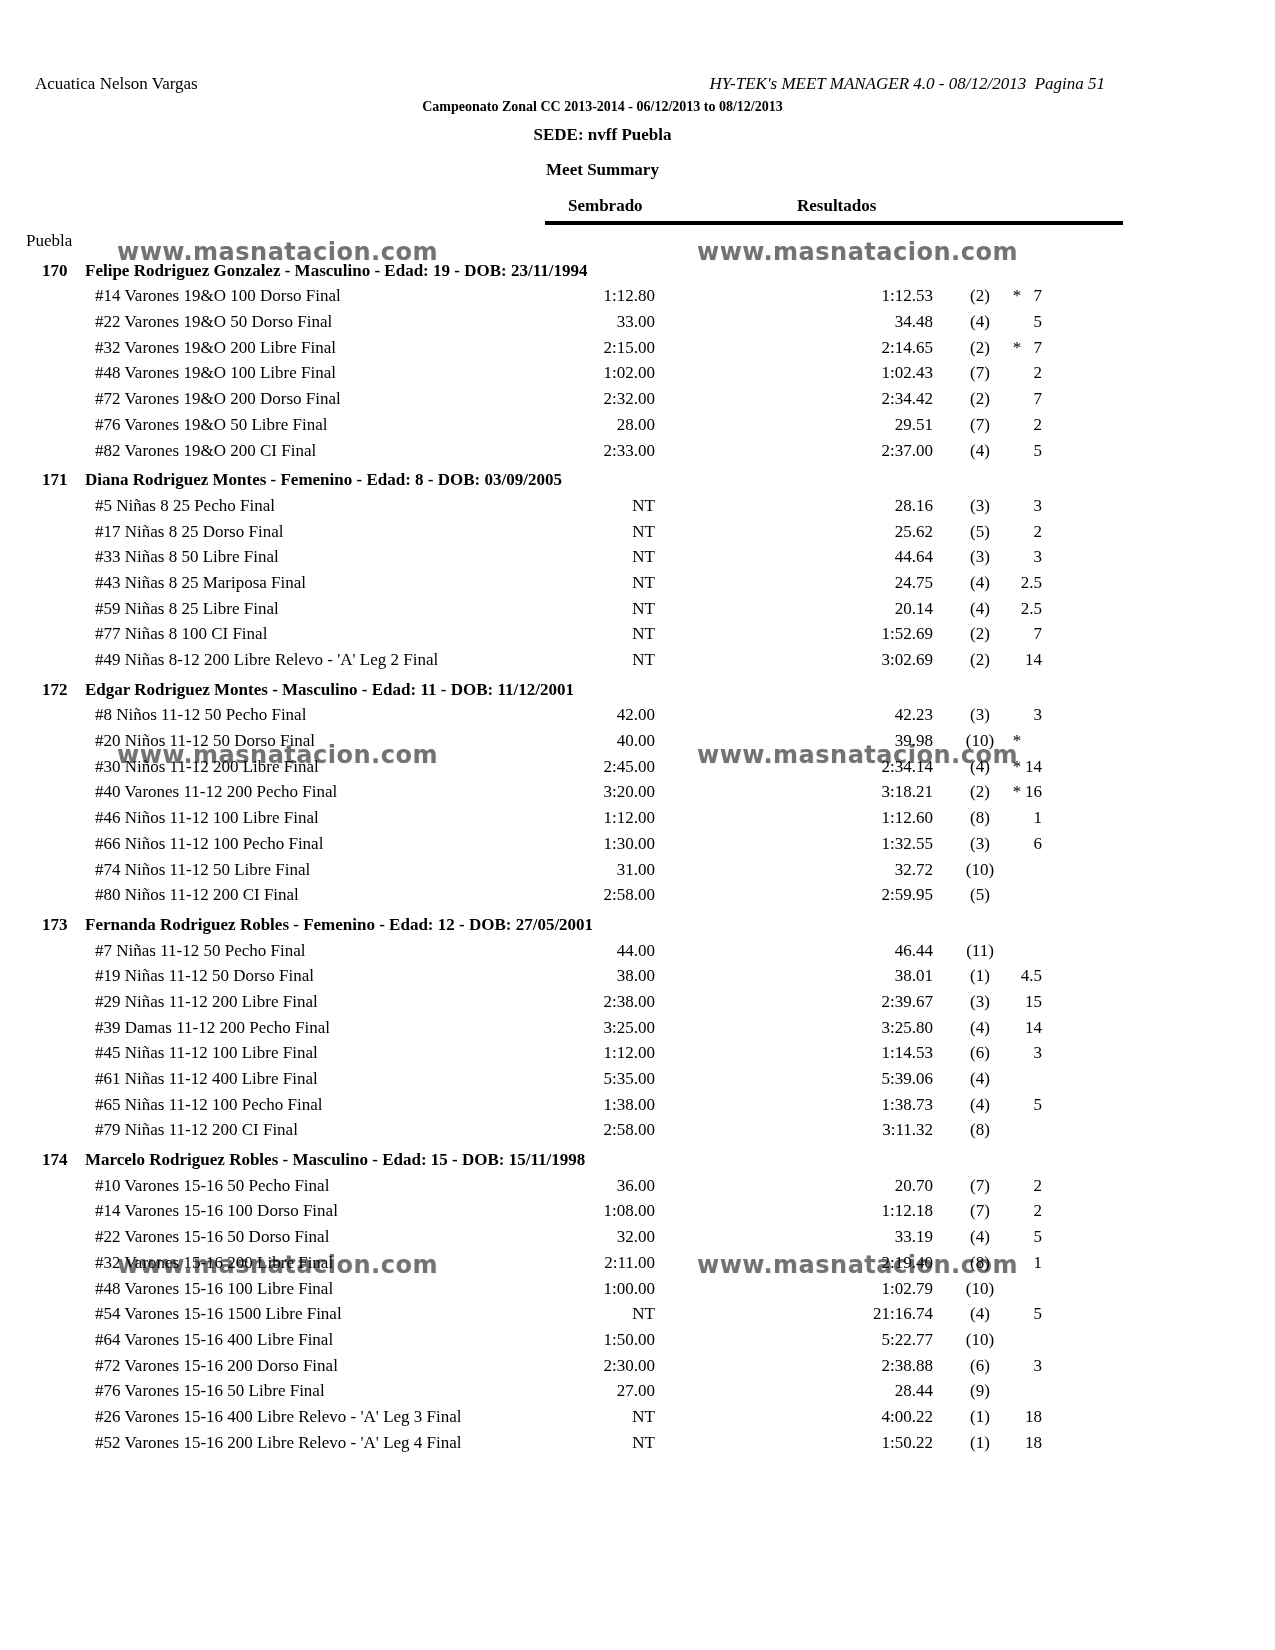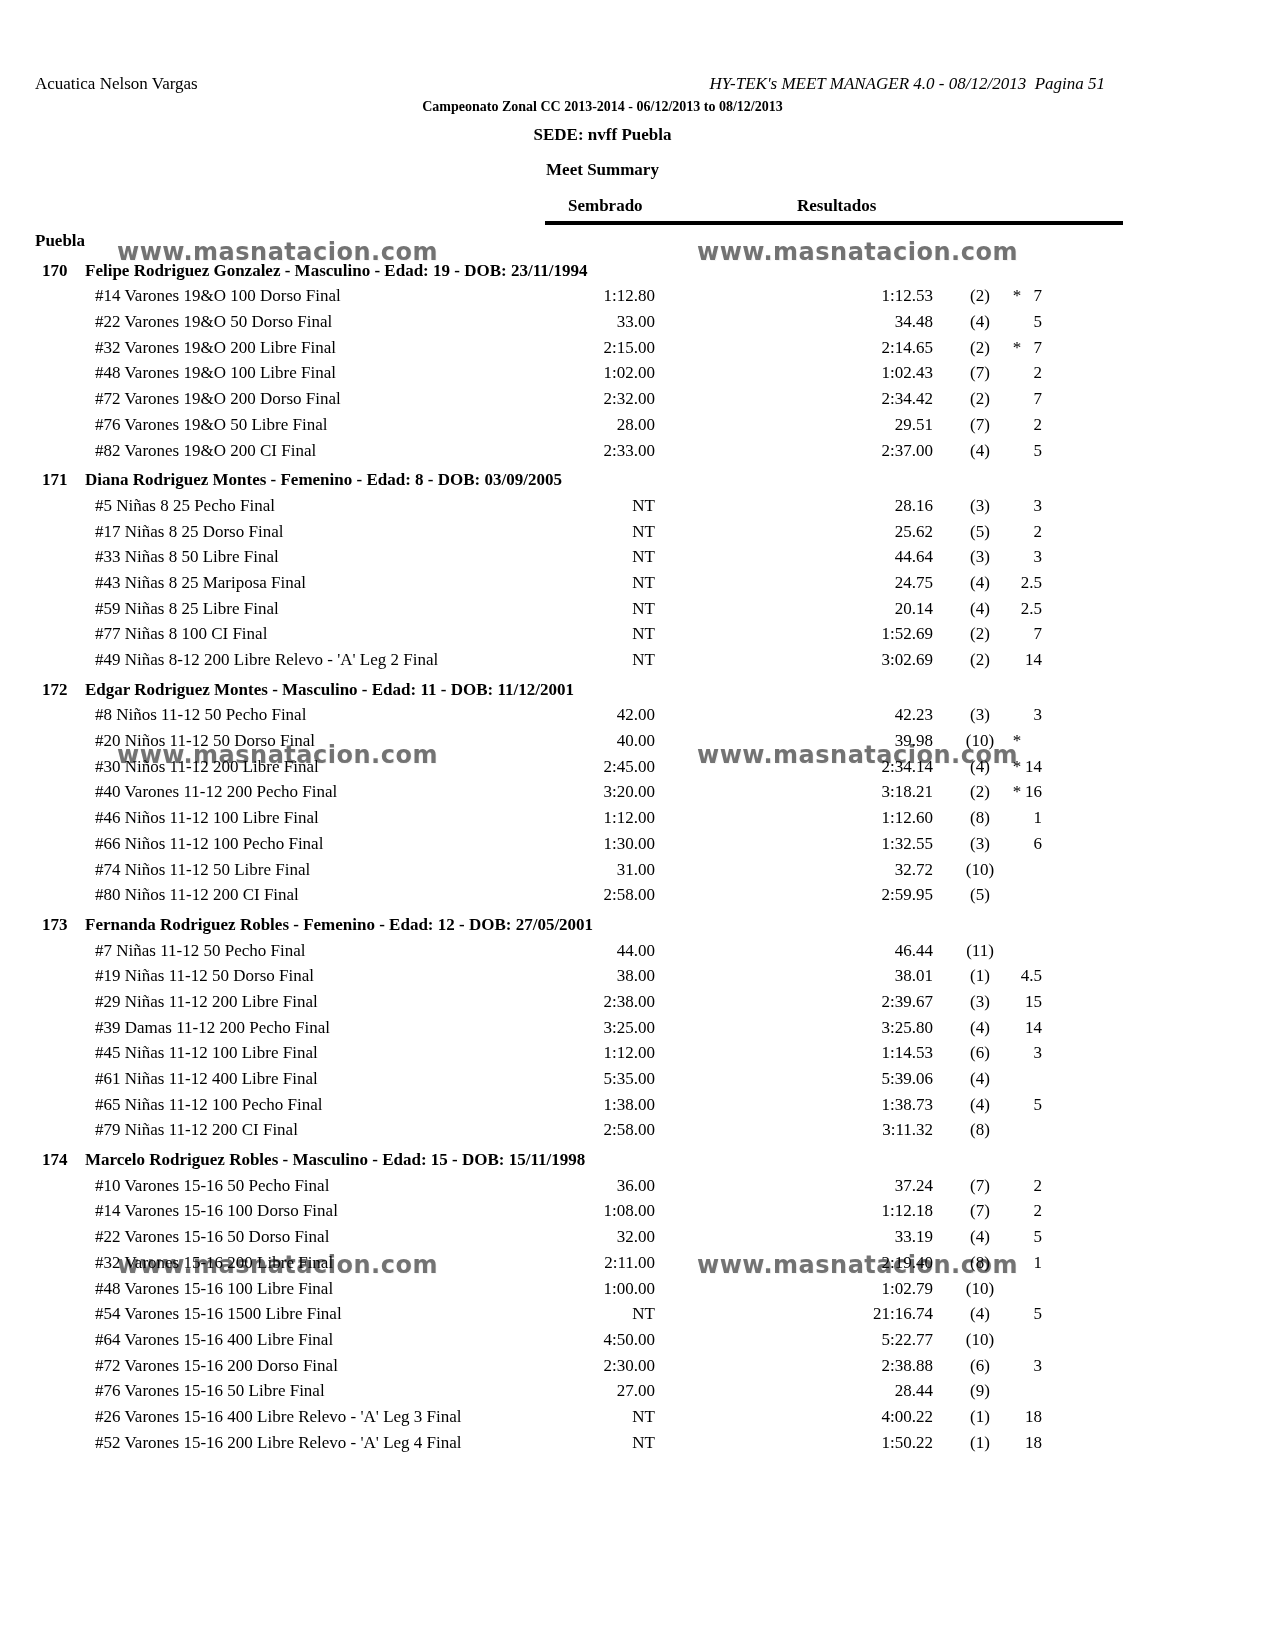--- a/index.html
+++ b/index.html
@@ -37,21 +37,21 @@
     z-index: 0;
     white-space: nowrap;
   }
   
   .rows {
     position: absolute;
     top: 228px; left: 0; width: 1275px;
     line-height: 25.7px;
     z-index: 1;
   }
-  .team-line { height: 25.7px; font-weight: bold; padding-left: 35px; }
+  .team-line { height: 25.7px; font-weight: normal; padding-left: 26px; }
   .sec-header { position: relative; height: 25.7px; margin-top: 4px; font-weight: bold; }
   .sec-num   { position: absolute; left: 42px; }
   .sec-title { position: absolute; left: 85px; }
   .event-row { position: relative; height: 25.7px; }
   .ev  { position: absolute; left: 95px; white-space: nowrap; }
   .sem { position: absolute; right: 620px; }
   .res { position: absolute; right: 342px; }
   .plc { position: absolute; left: 955px; width: 50px; text-align: center; }
   .str { position: absolute; left: 1008px; width: 18px; text-align: center; }
   .pts { position: absolute; right: 233px; }
@@ -371,21 +371,21 @@
     </div>
 
     <div class="sec-header">
       <span class="sec-num">174</span>
       <span class="sec-title">Marcelo Rodriguez Robles - Masculino - Edad: 15 - DOB: 15/11/1998</span>
     </div>
 
     <div class="event-row">
       <span class="ev">#10 Varones 15-16 50 Pecho Final</span>
       <span class="sem">36.00</span>
-      <span class="res">37.24</span>
+      <span class="res">20.70</span>
       <span class="plc">(7)</span>
       <span class="str"></span>
       <span class="pts">2</span>
     </div>
 
     <div class="event-row">
       <span class="ev">#14 Varones 15-16 100 Dorso Final</span>
       <span class="sem">1:08.00</span>
       <span class="res">1:12.18</span>
       <span class="plc">(7)</span>
@@ -424,21 +424,21 @@
       <span class="ev">#54 Varones 15-16 1500 Libre Final</span>
       <span class="sem">NT</span>
       <span class="res">21:16.74</span>
       <span class="plc">(4)</span>
       <span class="str"></span>
       <span class="pts">5</span>
     </div>
 
     <div class="event-row">
       <span class="ev">#64 Varones 15-16 400 Libre Final</span>
-      <span class="sem">4:50.00</span>
+      <span class="sem">1:50.00</span>
       <span class="res">5:22.77</span>
       <span class="plc">(10)</span>
       <span class="str"></span>
       <span class="pts"></span>
     </div>
 
     <div class="event-row">
       <span class="ev">#72 Varones 15-16 200 Dorso Final</span>
       <span class="sem">2:30.00</span>
       <span class="res">2:38.88</span>

